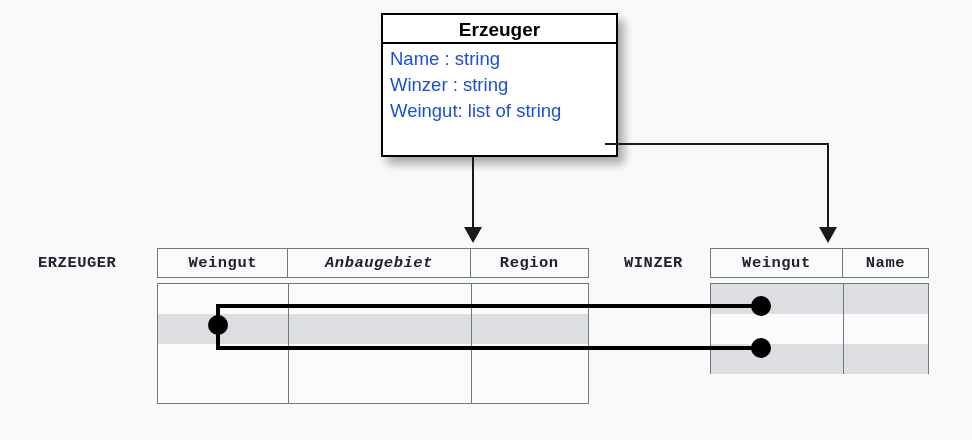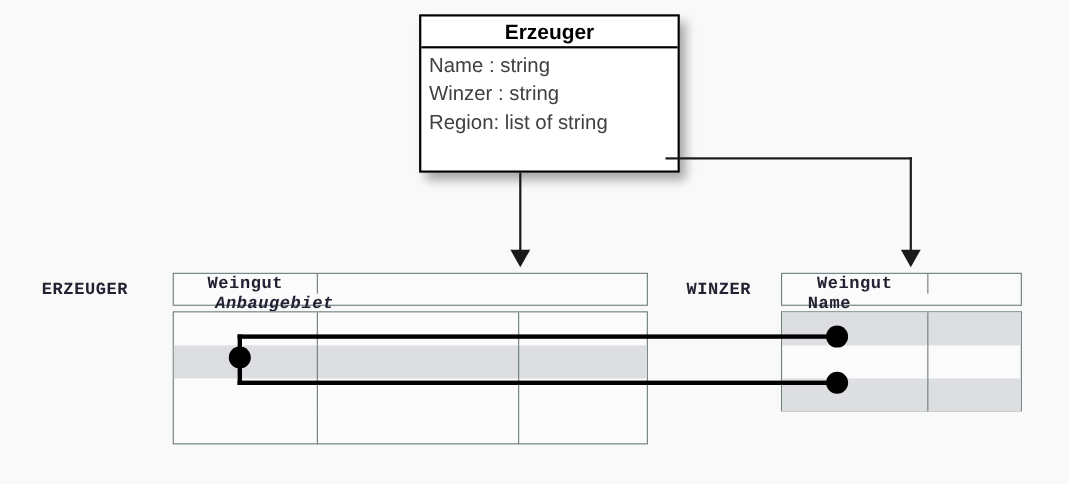--- a/index.html
+++ b/index.html
@@ -41,42 +41,41 @@
     border-bottom: 2px solid #000;
     box-sizing: border-box;
   }
   .uml-attrs {
     padding: 2px 0 0 7px;
     box-sizing: border-box;
   }
   .uml-attr {
     font-size: 18.5px;
     line-height: 26px;
-    color: #404040;
+    color: #1d4ed8;
     white-space: nowrap;
   }
 
   
   .tbl-label {
     position: absolute;
     font-family: "Liberation Mono", monospace;
     font-weight: bold;
     font-size: 15.5px;
     letter-spacing: 0.5px;
     color: #223;
     white-space: nowrap;
   }
   .hdr-row {
     position: absolute;
     display: flex;
     border: 1px solid #6c7b7b;
     background: #fbfbfb;
     box-sizing: border-box;
     height: 30px;
-    flex-direction: column;
   }
   .hdr-cell {
     font-family: "Liberation Mono", monospace;
     font-weight: bold;
     font-size: 15.5px;
     letter-spacing: 0.5px;
     color: #223;
     display: flex;
     align-items: center;
     justify-content: center;
@@ -145,36 +144,37 @@
 </head>
 <body>
 
 <div id="stage">
 
   <div class="uml-box">
     <div class="uml-title">Erzeuger</div>
     <div class="uml-attrs">
       <div class="uml-attr">Name : string</div>
       <div class="uml-attr">Winzer : string</div>
-      <div class="uml-attr">Region: list of string</div>
+      <div class="uml-attr">Weingut: list of string</div>
     </div>
   </div>
 
   <div class="thin-v" style="left:472px; top:157px; height:72px;"></div>
   <div class="arrow-head" style="left:464px; top:227px;"></div>
 
   <div class="thin-h" style="left:605px; top:143px; width:224px;"></div>
   <div class="thin-v" style="left:827px; top:143px; height:86px;"></div>
   <div class="arrow-head" style="left:819px; top:227px;"></div>
 
   <div class="tbl-label" style="left:38px; top:254px;">ERZEUGER</div>
 
   <div class="hdr-row" style="left:157px; top:248px; width:432px;">
     <div class="hdr-cell" style="width:131px;">Weingut</div>
     <div class="hdr-cell" style="width:183px;font-style:italic;">Anbaugebiet</div>
+    <div class="hdr-cell" style="width:118px;">Region</div>
   </div>
 
   <div class="body-grid" style="left:157px; top:283px; width:432px; height:121px;">
     <div class="body-row">
       <div class="body-cell" style="width:131px;"></div>
       <div class="body-cell" style="width:183px;"></div>
       <div class="body-cell" style="width:116px;"></div>
     </div>
     <div class="body-row shaded">
       <div class="body-cell" style="width:131px;"></div>

